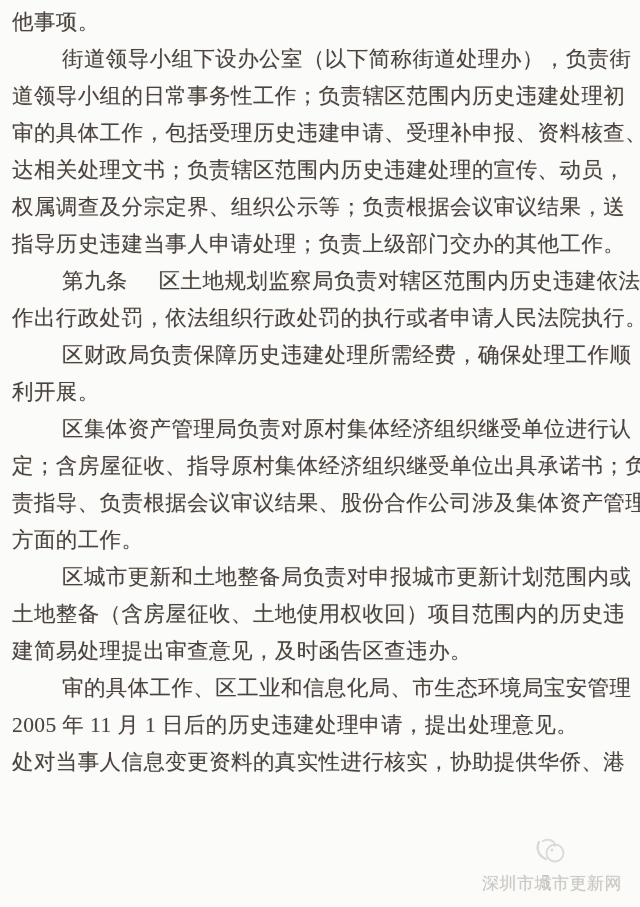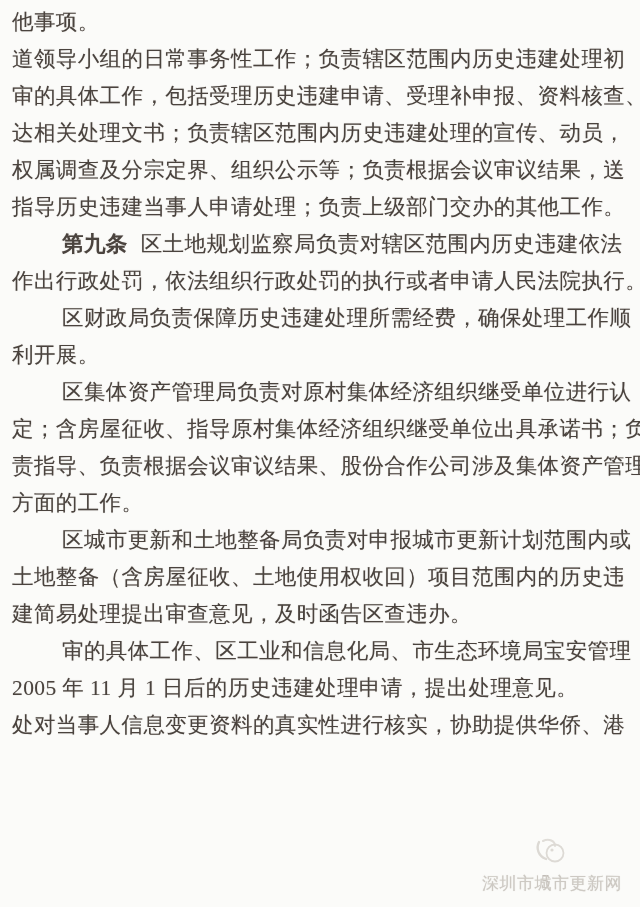--- a/index.html
+++ b/index.html
@@ -28,22 +28,22 @@
     text-shadow: 0 0 1px rgba(92, 80, 72, 0.35);
   }
   .line {
     white-space: nowrap;
     height: 37px;
   }
   .line.indent {
     padding-left: 50px;
   }
   .article-no {
-    font-weight: bold;
-    margin-right: 13px;
+    font-weight: normal;
+    margin-right: 31px;
   }
   .watermark {
     position: absolute;
     right: 18px;
     bottom: 12px;
     display: flex;
     align-items: center;
     gap: 6px;
     color: #cdc9c3;
     font-size: 17px;
@@ -65,20 +65,21 @@
     font-family: "Liberation Serif", "DejaVu Serif", serif;
   }
 </style>
 </head>
 <body>
 
 <div class="page">
 
   <div class="doc">
       <div class="line">他事项。</div>
+      <div class="line indent">街道领导小组下设办公室（以下简称街道处理办），负责街</div>
       <div class="line">道领导小组的日常事务性工作；负责辖区范围内历史违建处理初</div>
       <div class="line">审的具体工作，包括受理历史违建申请、受理补申报、资料核查、</div>
       <div class="line">达相关处理文书；负责辖区范围内历史违建处理的宣传、动员，</div>
       <div class="line">权属调查及分宗定界、组织公示等；负责根据会议审议结果，送</div>
       <div class="line">指导历史违建当事人申请处理；负责上级部门交办的其他工作。</div>
       <div class="line indent"><span class="article-no">第九条</span>区土地规划监察局负责对辖区范围内历史违建依法</div>
       <div class="line">作出行政处罚，依法组织行政处罚的执行或者申请人民法院执行。</div>
       <div class="line indent">区财政局负责保障历史违建处理所需经费，确保处理工作顺</div>
       <div class="line">利开展。</div>
       <div class="line indent">区集体资产管理局负责对原村集体经济组织继受单位进行认</div>

